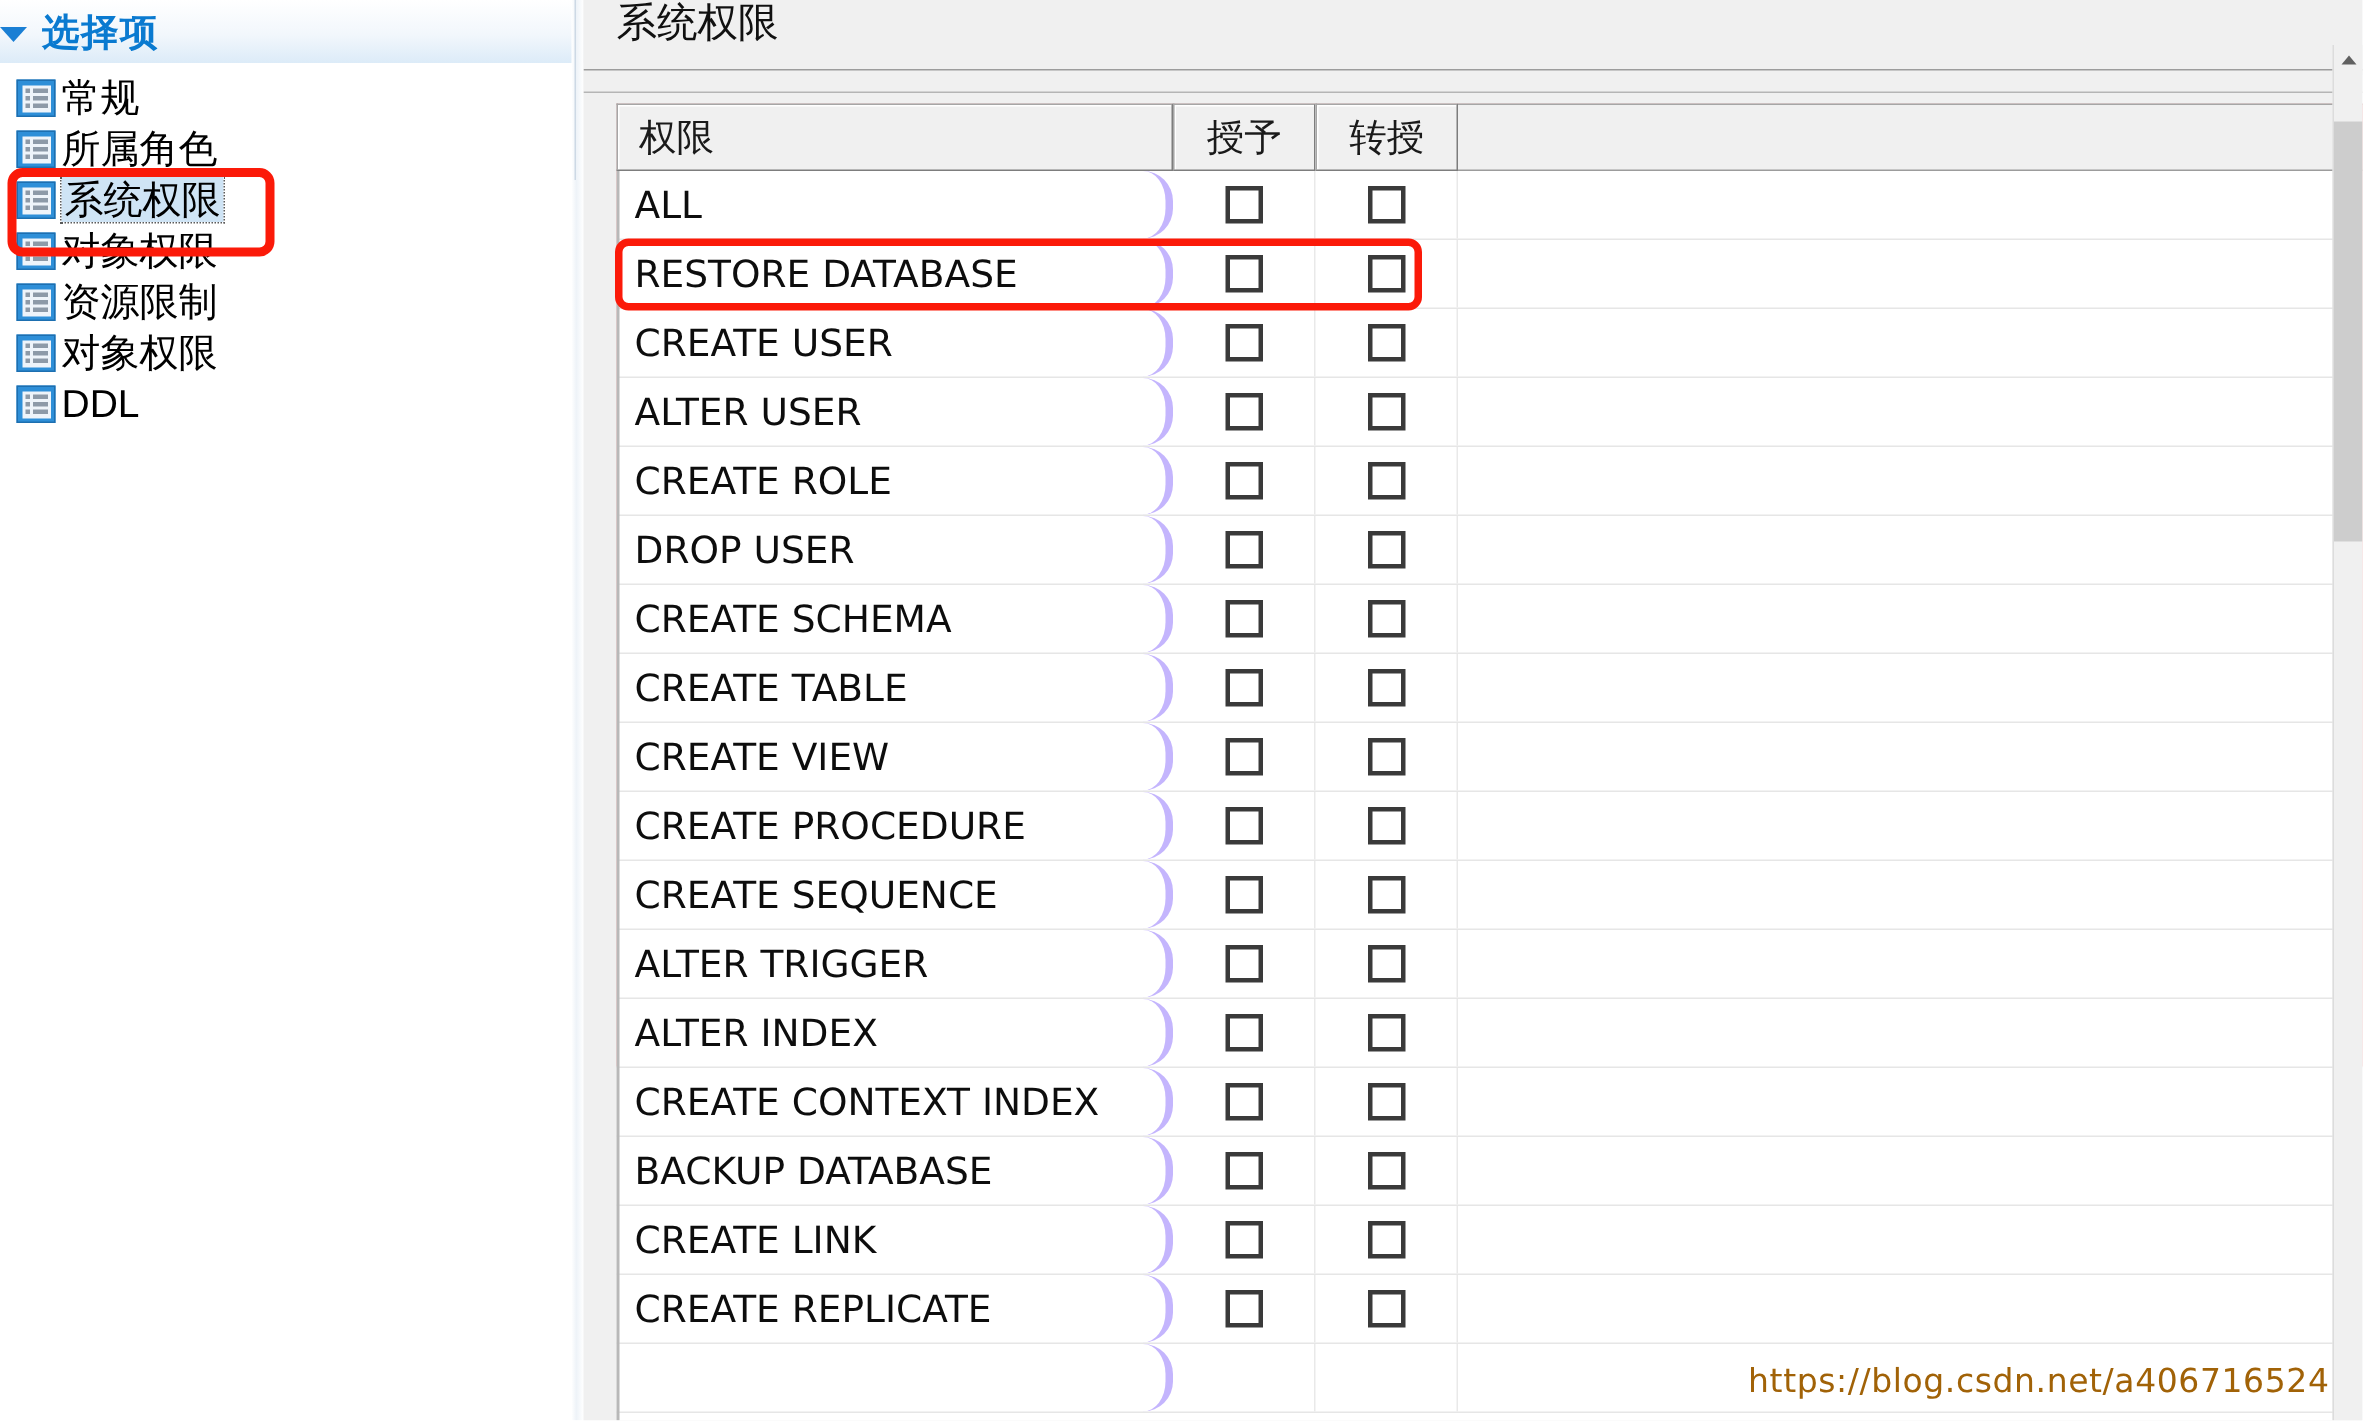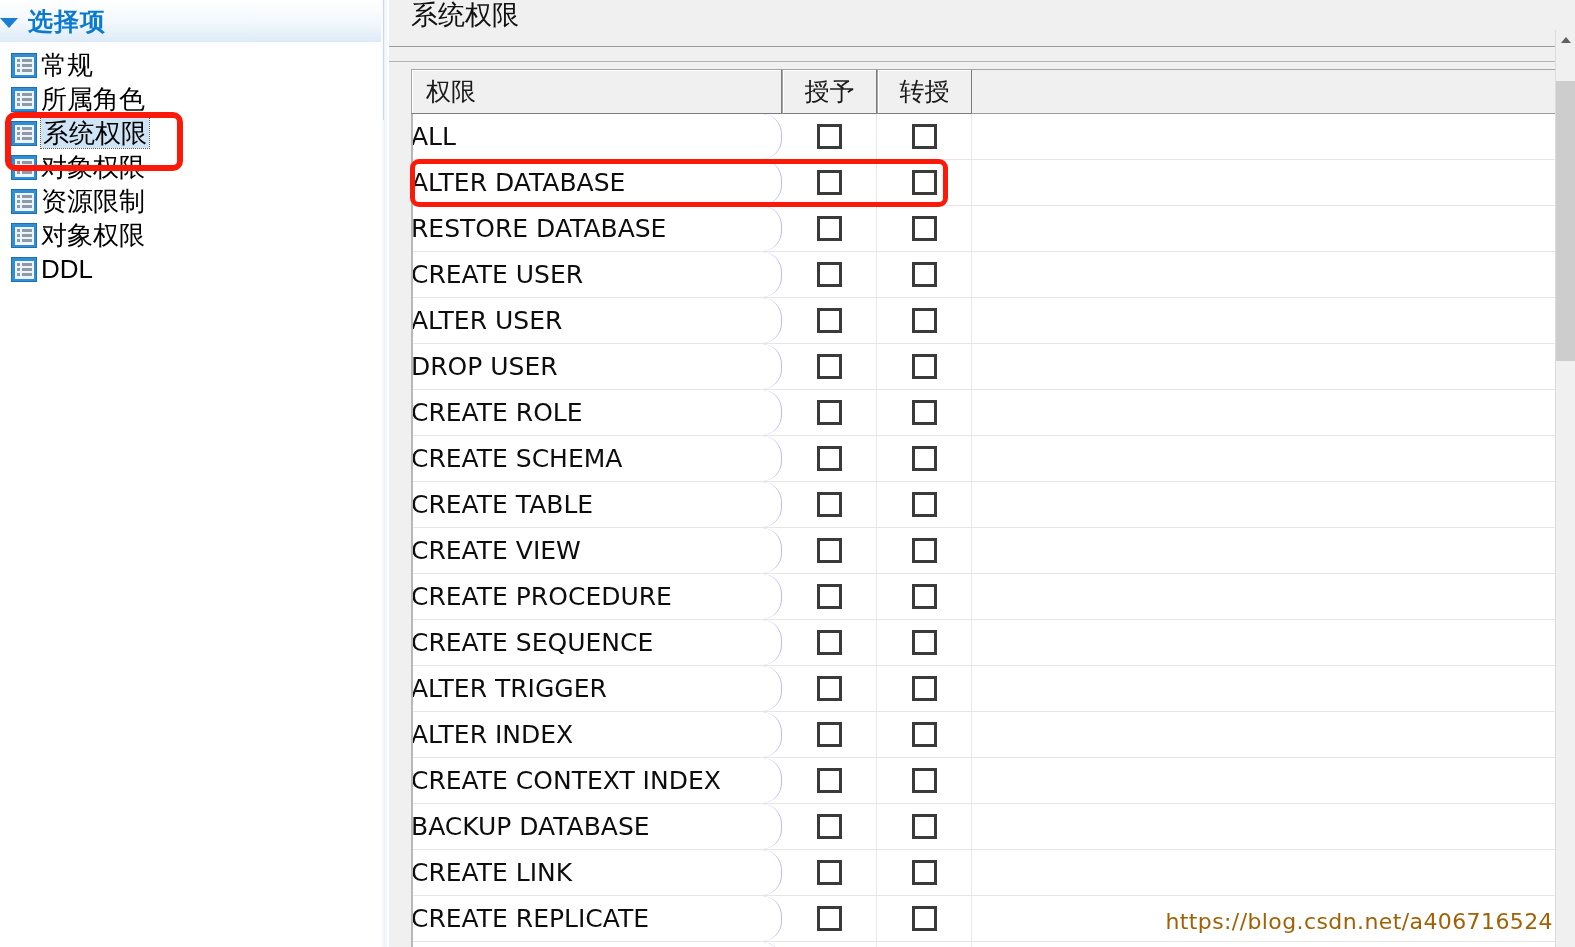--- a/index.html
+++ b/index.html
@@ -179,25 +179,26 @@
     height: 46px;
     background: #ffffff;
     border-bottom: 1px solid #e6e6e6;
   }
   .td {
     display: flex; align-items: center;
     height: 100%;
   }
   .td.c-name {
     width: 371px;
+    padding-left: 12px;
     font-size: 25px;
     color: #0d0d0d;
     font-family: "DejaVu Sans", sans-serif;
     white-space: nowrap;
-    border-right: 1px solid #c4b5fd;
+    border-right: 5px solid #c4b5fd;
     border-radius: 20px;
   }
   .td.c-grant, .td.c-deleg {
     width: 95px;
     justify-content: center;
     border-right: 1px solid #e9e9e9;
   }
   .td.c-rest { flex: 1 1 auto; }
   .cbox {
     width: 25px; height: 25px;
@@ -340,30 +341,20 @@
             <div class="td c-name">ALL</div>
             <div class="td c-grant">
               <span class="cbox"></span>
             </div>
             <div class="td c-deleg">
               <span class="cbox"></span>
             </div>
             <div class="td c-rest"></div>
           </div>
           <div class="tr">
-            <div class="td c-name">ALTER DATABASE</div>
-            <div class="td c-grant">
-              <span class="cbox"></span>
-            </div>
-            <div class="td c-deleg">
-              <span class="cbox"></span>
-            </div>
-            <div class="td c-rest"></div>
-          </div>
-          <div class="tr">
             <div class="td c-name">RESTORE DATABASE</div>
             <div class="td c-grant">
               <span class="cbox"></span>
             </div>
             <div class="td c-deleg">
               <span class="cbox"></span>
             </div>
             <div class="td c-rest"></div>
           </div>
           <div class="tr">
@@ -380,31 +371,31 @@
             <div class="td c-name">ALTER USER</div>
             <div class="td c-grant">
               <span class="cbox"></span>
             </div>
             <div class="td c-deleg">
               <span class="cbox"></span>
             </div>
             <div class="td c-rest"></div>
           </div>
           <div class="tr">
+            <div class="td c-name">CREATE ROLE</div>
+            <div class="td c-grant">
+              <span class="cbox"></span>
+            </div>
+            <div class="td c-deleg">
+              <span class="cbox"></span>
+            </div>
+            <div class="td c-rest"></div>
+          </div>
+          <div class="tr">
             <div class="td c-name">DROP USER</div>
-            <div class="td c-grant">
-              <span class="cbox"></span>
-            </div>
-            <div class="td c-deleg">
-              <span class="cbox"></span>
-            </div>
-            <div class="td c-rest"></div>
-          </div>
-          <div class="tr">
-            <div class="td c-name">CREATE ROLE</div>
             <div class="td c-grant">
               <span class="cbox"></span>
             </div>
             <div class="td c-deleg">
               <span class="cbox"></span>
             </div>
             <div class="td c-rest"></div>
           </div>
           <div class="tr">
             <div class="td c-name">CREATE SCHEMA</div>

